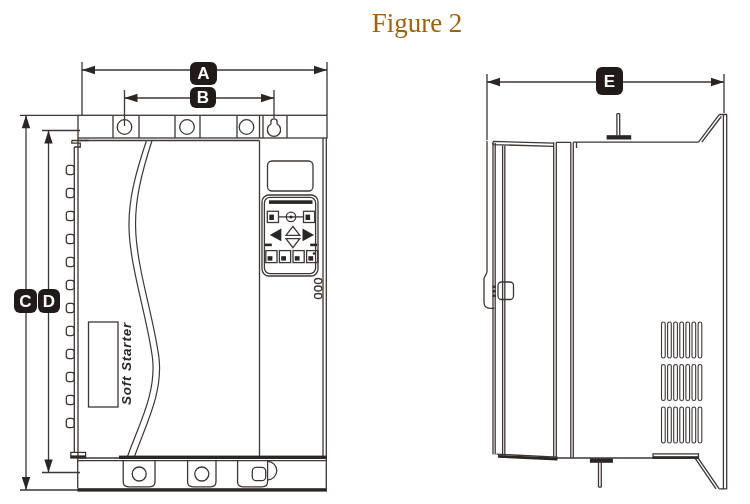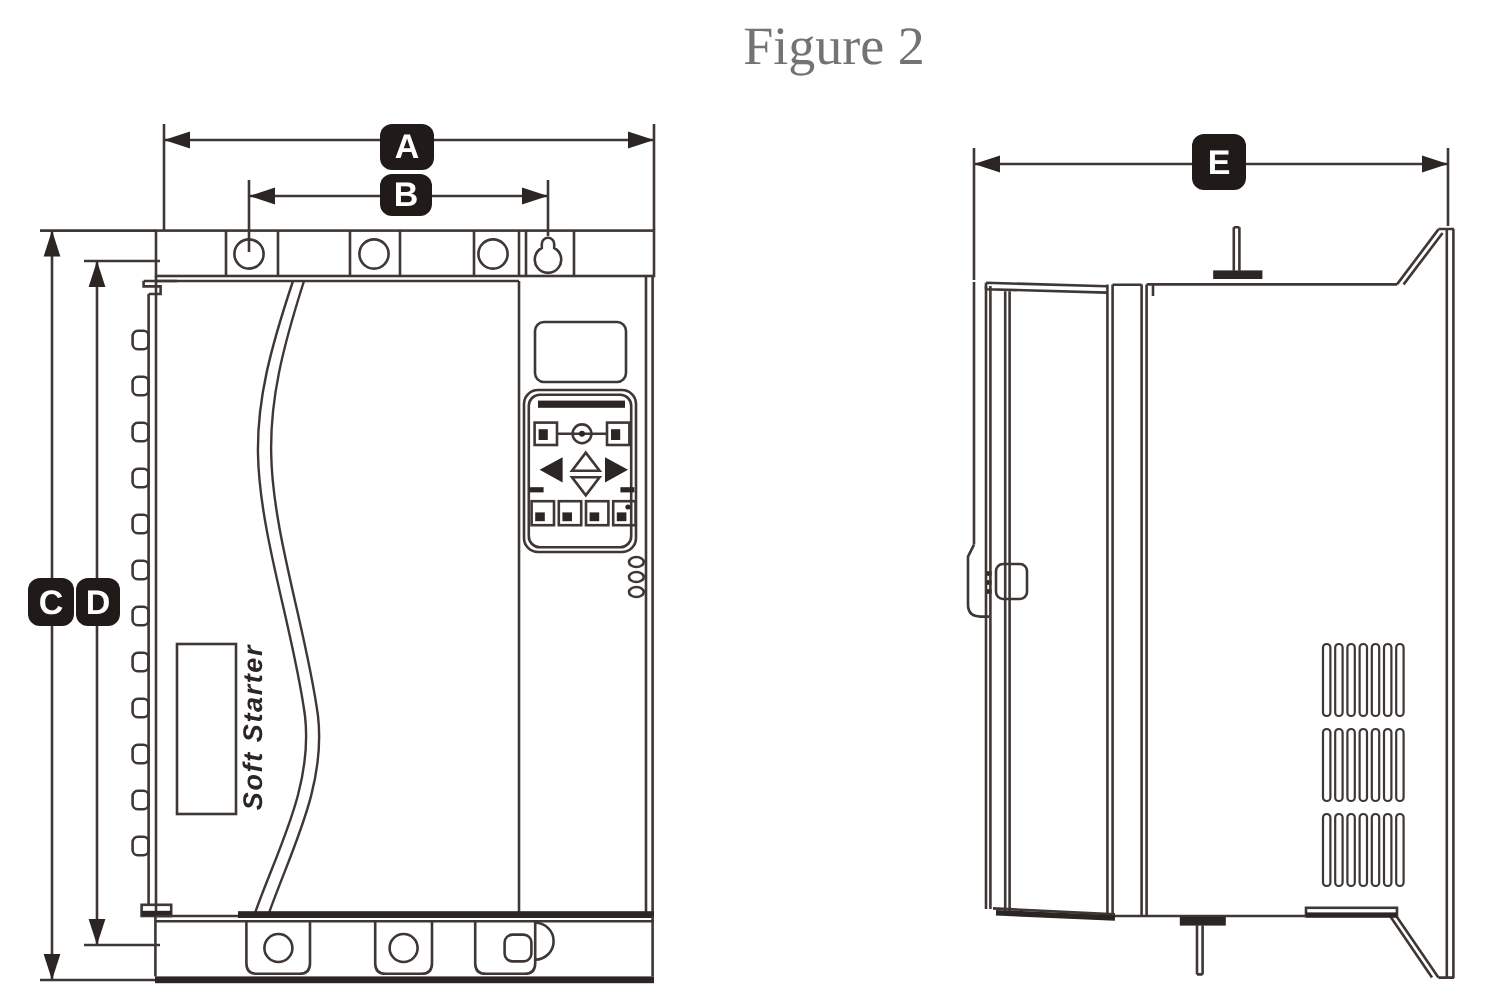--- a/index.html
+++ b/index.html
@@ -4,21 +4,21 @@
 <style>
   html,body{margin:0;padding:0;}
   body{
     width:750px;height:504px;position:relative;background:#ffffff;
     font-family:"Liberation Sans",sans-serif;overflow:hidden;
   }
   .stage{position:absolute;left:0;top:0;width:750px;height:504px;}
   svg.drawing{position:absolute;left:0;top:0;}
   .figure-title{
     position:absolute;left:337px;top:8px;width:160px;text-align:center;
-    font-family:"Liberation Serif",serif;font-size:27px;color:#737373;
+    font-family:"Liberation Serif",serif;font-size:27px;color:#a16207;
   }
   .badge{
     position:absolute;background:#201b18;color:#ffffff;border-radius:6px;
     display:flex;align-items:center;justify-content:center;
     font-weight:bold;font-size:17px;line-height:1;
     font-family:"Liberation Sans",sans-serif;
   }
   .badge-a{left:190px;top:62px;width:27px;height:23px;}
   .badge-b{left:190px;top:87px;width:26px;height:21px;}
   .badge-c{left:14px;top:289px;width:23px;height:24px;}

